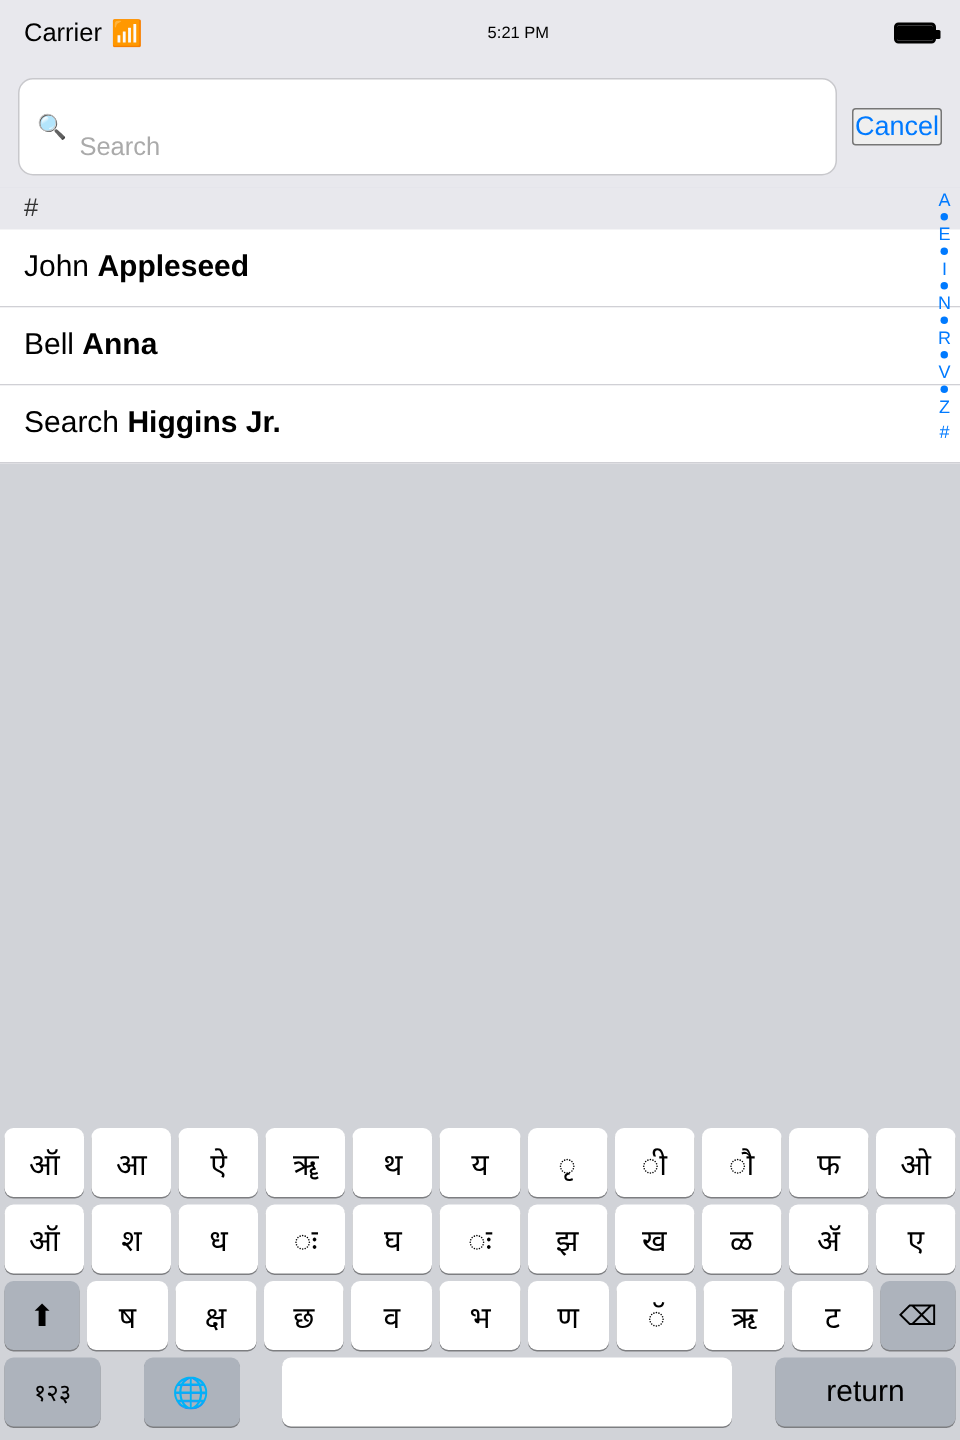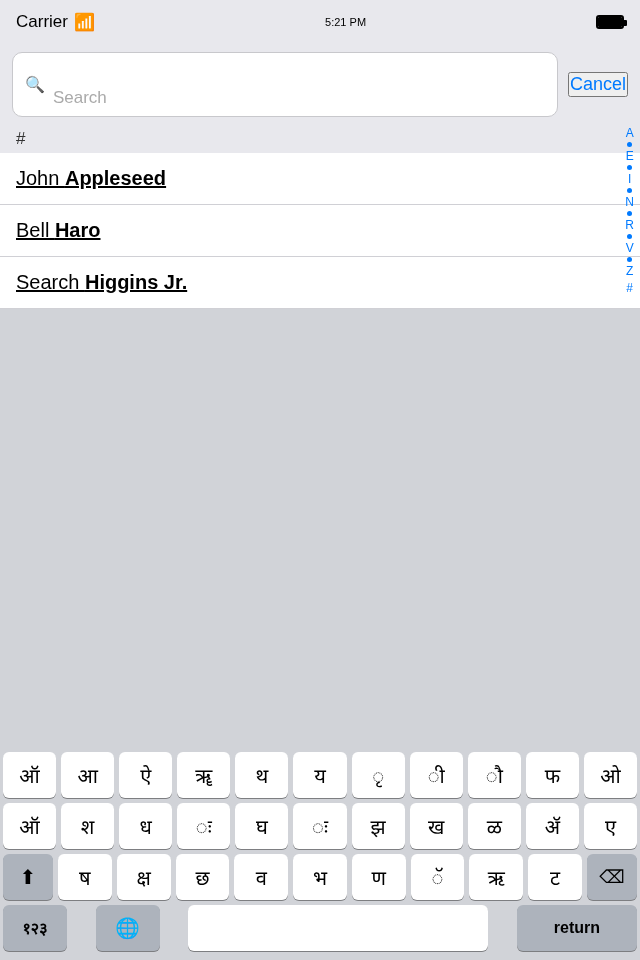--- a/index.html
+++ b/index.html
@@ -101,21 +101,20 @@
     }
     .contact-row {
       background: #fff;
       padding: 14px 16px;
       font-size: 20px;
       color: #000;
       border-bottom: 1px solid #d0d0d5;
       display: flex;
       align-items: center;
       position: relative;
-      text-decoration: underline;
     }
     .contact-row:first-of-type {
       border-top: 1px solid #d0d0d5;
     }
     .contact-name .bold { font-weight: 700; }
 
     
     .index-sidebar {
       position: absolute;
       right: 6px;
@@ -194,29 +193,28 @@
       font-size: 20px;
     }
     .key.space {
       background: #fff;
       font-size: 16px;
       flex: 4;
       max-width: 300px;
     }
     .key.return {
       background: #adb3bc;
-      font-size: 16px;
+      font-size: 20px;
       min-width: 100px;
       max-width: 120px;
     }
     .key-bottom-row {
       display: flex;
       justify-content: space-between;
       gap: 5px;
-      font-weight: bold;
     }
   </style>
 </head>
 <body>
 
 <div class="status-bar">
   <div class="status-left">
     <span>Carrier</span>
     <span>📶</span>
   </div>
@@ -239,21 +237,21 @@
 <div class="contacts-list">
   <div class="section-header">#</div>
 
   <div class="contact-row">
     <span class="contact-name">
       <span>John </span><span class="bold">Appleseed</span>
     </span>
   </div>
   <div class="contact-row">
     <span class="contact-name">
-      <span>Bell </span><span class="bold">Haro</span>
+      <span>Bell </span><span class="bold">Anna</span>
     </span>
   </div>
   <div class="contact-row">
     <span class="contact-name">
       <span>Search </span><span class="bold">Higgins Jr.</span>
     </span>
   </div>
 
   <div class="index-sidebar">
     <span class="index-letter">A</span>

